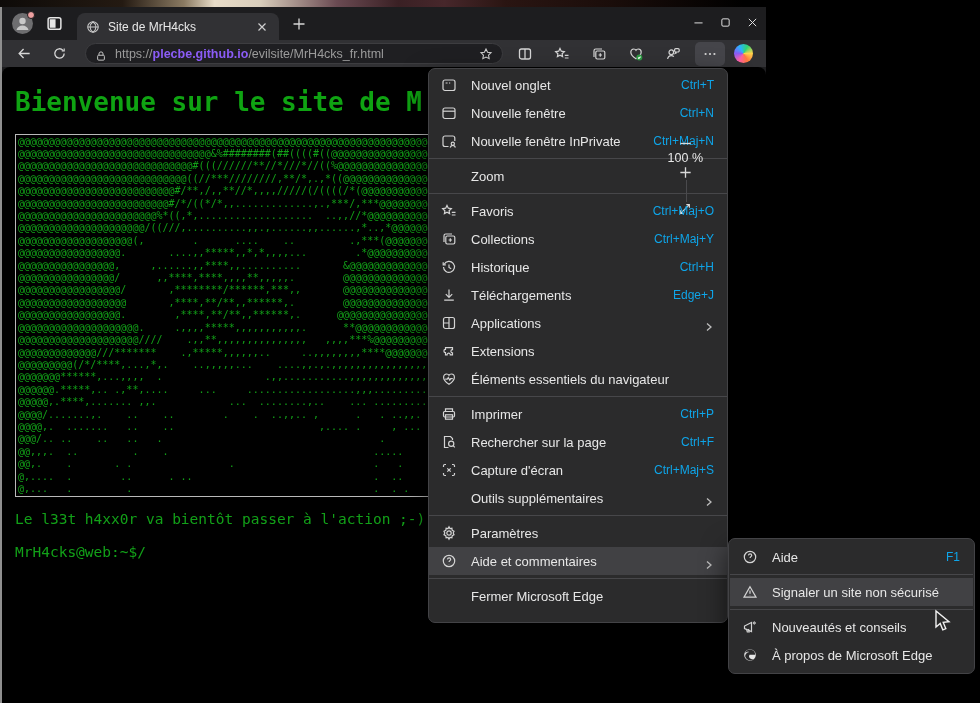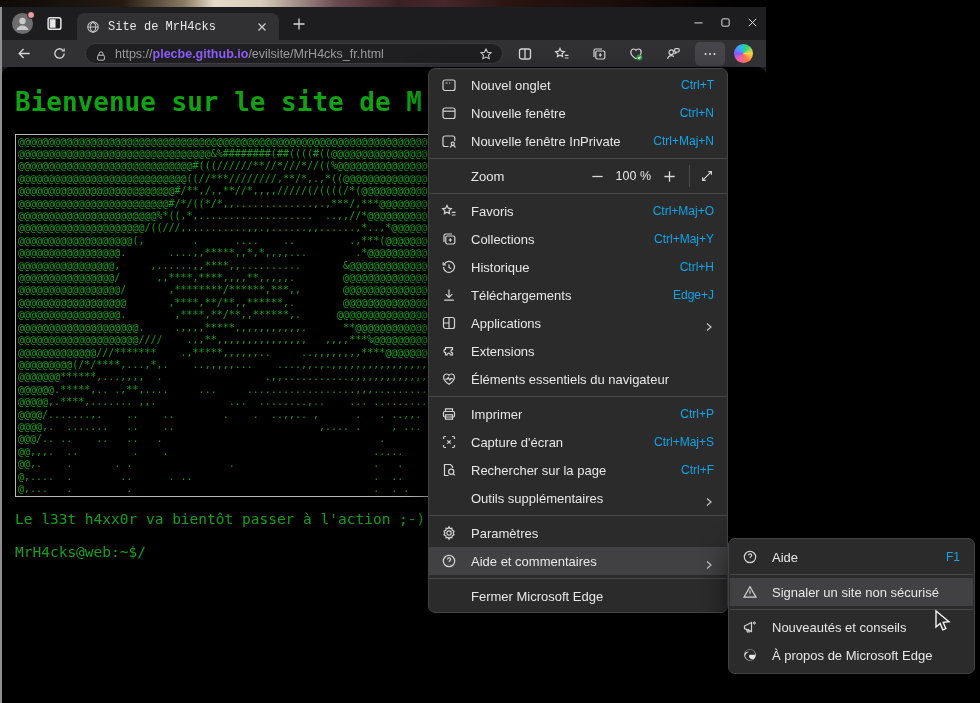--- a/index.html
+++ b/index.html
@@ -17,21 +17,21 @@
     background:#1d1d1f; border-left:2px solid #8f8f8f; }
 
   .titlebar { height:33px; display:flex; align-items:flex-end; background:#1d1d1f; padding-left:10px; }
   .avatar { position:relative; width:21px; height:21px; border-radius:50%; background:#6e6e70;
     margin:0 13px 6px 0; flex:none; }
   .avatar svg { width:21px; height:21px; }
   .avatar .dot { position:absolute; right:-2px; top:-2px; width:8px; height:8px; border-radius:50%;
     background:#eda0a0; border:1.5px solid #1d1d1f; }
   .ws-icon { width:17px; height:17px; margin:0 14px 8px 0; color:#e6e6e6; flex:none; }
   .tab { width:202px; height:27px; background:#313134; border-radius:8px 8px 0 0;
-    display:flex; align-items:center; padding:0 9px; flex:none;font-family:Liberation Mono, monospace; }
+    display:flex; align-items:center; padding:0 9px; flex:none; }
   .tab .globe { width:14px; height:14px; color:#c9c9c9; margin-right:8px; flex:none; }
   .tab-title { color:#e8e8e8; font-size:12px; flex:1; white-space:nowrap; overflow:hidden; }
   .tab-close { width:16px; height:16px; color:#cfcfcf; flex:none; }
   .newtab-btn { width:16px; height:16px; color:#d6d6d6; margin:0 0 8px 12px; flex:none; }
   .win-controls { margin-left:auto; display:flex; align-self:flex-start; height:30px; }
   .win-btn { width:27px; height:30px; display:flex; align-items:center; justify-content:center; color:#e3e3e3; }
   .win-btn svg { width:13px; height:13px; }
 
   .toolbar { height:27px; background:#313134; display:flex; align-items:center; padding:0 7px 0 0; }
   .nav-btn { width:26px; height:24px; display:flex; align-items:center; justify-content:center;
@@ -54,31 +54,31 @@
   .page-h1 { margin:21px 0 0 13px; font:700 26px/1.1 "DejaVu Sans Mono", monospace; color:#0fa312;
     letter-spacing:0; white-space:nowrap; }
   .ascii-box { margin:17px 0 0 13px; width:430px; border:1px solid #b9b9b9; padding:1px 2px;
     color:#12a018; font:10px/12.4px "DejaVu Sans Mono", monospace; white-space:pre; overflow:hidden; }
   .term-line { margin:14px 0 0 13px; font:14.5px/1.2 "DejaVu Sans Mono", monospace; color:#12a018; white-space:nowrap; }
   .term-line.prompt { margin-top:15px; }
 
   
   .panel { position:absolute; background:#2b2b2c; border:1px solid #434346; border-radius:7px;
     box-shadow:0 10px 26px rgba(0,0,0,.6); z-index:5; }
-  .menu { left:428px; top:68px; width:300px; padding:2px 0 2px; }
+  .menu { left:428px; top:68px; width:300px; padding:2px 0 12px; }
   .submenu { left:728px; top:538px; width:247px; padding:4px 1px; }
   .mrow { height:28px; display:flex; align-items:center; padding:0 13px 0 12px; }
   .mrow.hl { background:#414144; }
   .micon { width:16px; height:16px; margin-right:14px; color:#d4d4d4; flex:none; }
   .micon svg { width:16px; height:16px; }
   .mlabel { color:#e7e7e7; font-size:13px; white-space:nowrap; flex:1; }
   .mshort { color:#0ea5e9; font-size:12px; margin-left:12px; }
   .chev { width:10px; height:10px; color:#bdbdbd; margin-left:12px; flex:none; }
   .sep { height:1px; background:#47474a; margin:3px 0; }
-  .zoomctl { margin-left:auto; display:flex; align-items:center; }
+  .zoomctl { margin-left:auto; display:flex; align-items:center;flex-direction:column; }
   .zbtn { width:15px; height:15px; color:#d9d9d9; }
   .zval { color:#e7e7e7; font-size:12.5px; margin:0 11px; }
   .vdiv { width:1px; height:22px; background:#4a4a4d; margin:0 10px 0 12px; }
   .zexp { width:14px; height:14px; color:#d9d9d9; }
 
   .cursor { position:absolute; left:933px; top:609px; width:19px; height:26px; z-index:9; }
 </style>
 </head>
 <body>
 
@@ -351,34 +351,34 @@
       <span class="micon"><svg viewBox="0 0 16 16" fill="none" stroke="currentColor" stroke-width="1.2">
             <path d="M4.5 5.5V2.8h7v2.7"></path>
             <rect x="2.5" y="5.5" width="11" height="5.5" rx="1.2"></rect>
             <rect x="4.5" y="8.8" width="7" height="4.4"></rect>
           </svg></span>
       <span class="mlabel">Imprimer</span>
       <span class="mshort">Ctrl+P</span>
     </div>
     <div class="mrow">
       <span class="micon"><svg viewBox="0 0 16 16" fill="none" stroke="currentColor" stroke-width="1.2">
-            <path d="M2.5 5V3.7c0-.7.5-1.2 1.2-1.2H5M11 2.5h1.3c.7 0 1.2.5 1.2 1.2V5M13.5 11v1.3c0 .7-.5 1.2-1.2 1.2H11M5 13.5H3.7c-.7 0-1.2-.5-1.2-1.2V11"></path>
-            <path d="M6.3 6.3l3.4 3.4M9.7 6.3l-3.4 3.4"></path>
-          </svg></span>
-      <span class="mlabel">Capture d'écran</span>
-      <span class="mshort">Ctrl+Maj+S</span>
-    </div>
-    <div class="mrow">
-      <span class="micon"><svg viewBox="0 0 16 16" fill="none" stroke="currentColor" stroke-width="1.2">
             <path d="M11.5 6V4.5l-2-2H3.5v11h4"></path>
             <circle cx="10.2" cy="9.8" r="2.6"></circle>
             <path d="M12.1 11.7l1.7 1.7"></path>
           </svg></span>
       <span class="mlabel">Rechercher sur la page</span>
       <span class="mshort">Ctrl+F</span>
+    </div>
+    <div class="mrow">
+      <span class="micon"><svg viewBox="0 0 16 16" fill="none" stroke="currentColor" stroke-width="1.2">
+            <path d="M2.5 5V3.7c0-.7.5-1.2 1.2-1.2H5M11 2.5h1.3c.7 0 1.2.5 1.2 1.2V5M13.5 11v1.3c0 .7-.5 1.2-1.2 1.2H11M5 13.5H3.7c-.7 0-1.2-.5-1.2-1.2V11"></path>
+            <path d="M6.3 6.3l3.4 3.4M9.7 6.3l-3.4 3.4"></path>
+          </svg></span>
+      <span class="mlabel">Capture d'écran</span>
+      <span class="mshort">Ctrl+Maj+S</span>
     </div>
     <div class="mrow">
       <span class="micon"></span>
       <span class="mlabel">Outils supplémentaires</span>
       <span class="chev"><svg viewBox="0 0 10 10" fill="none" stroke="currentColor" stroke-width="1.3">
             <path d="M3 1.5L7 5 3 8.5"></path>
           </svg></span>
     </div>
     <div class="sep"></div>
     <div class="mrow">

